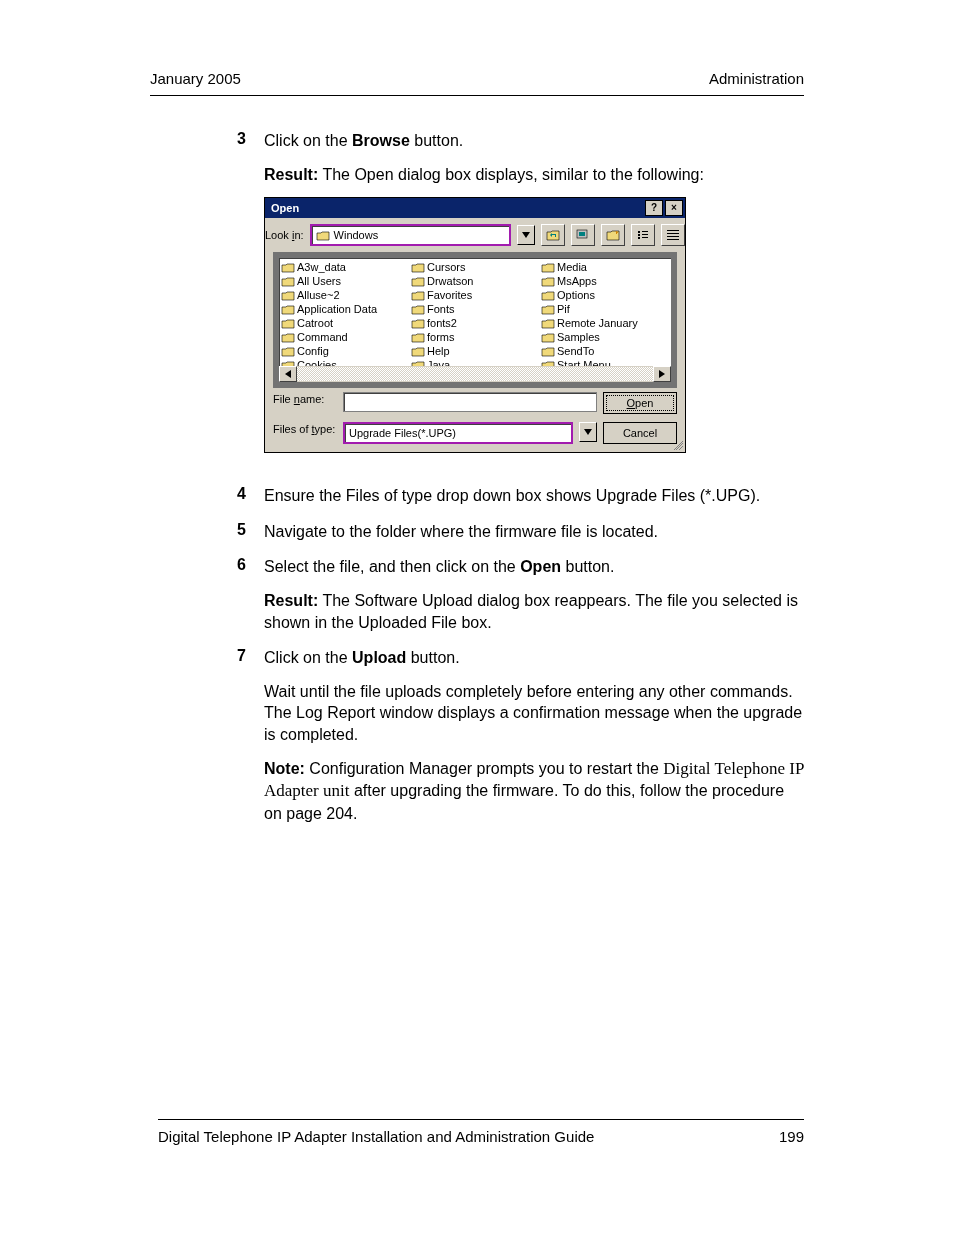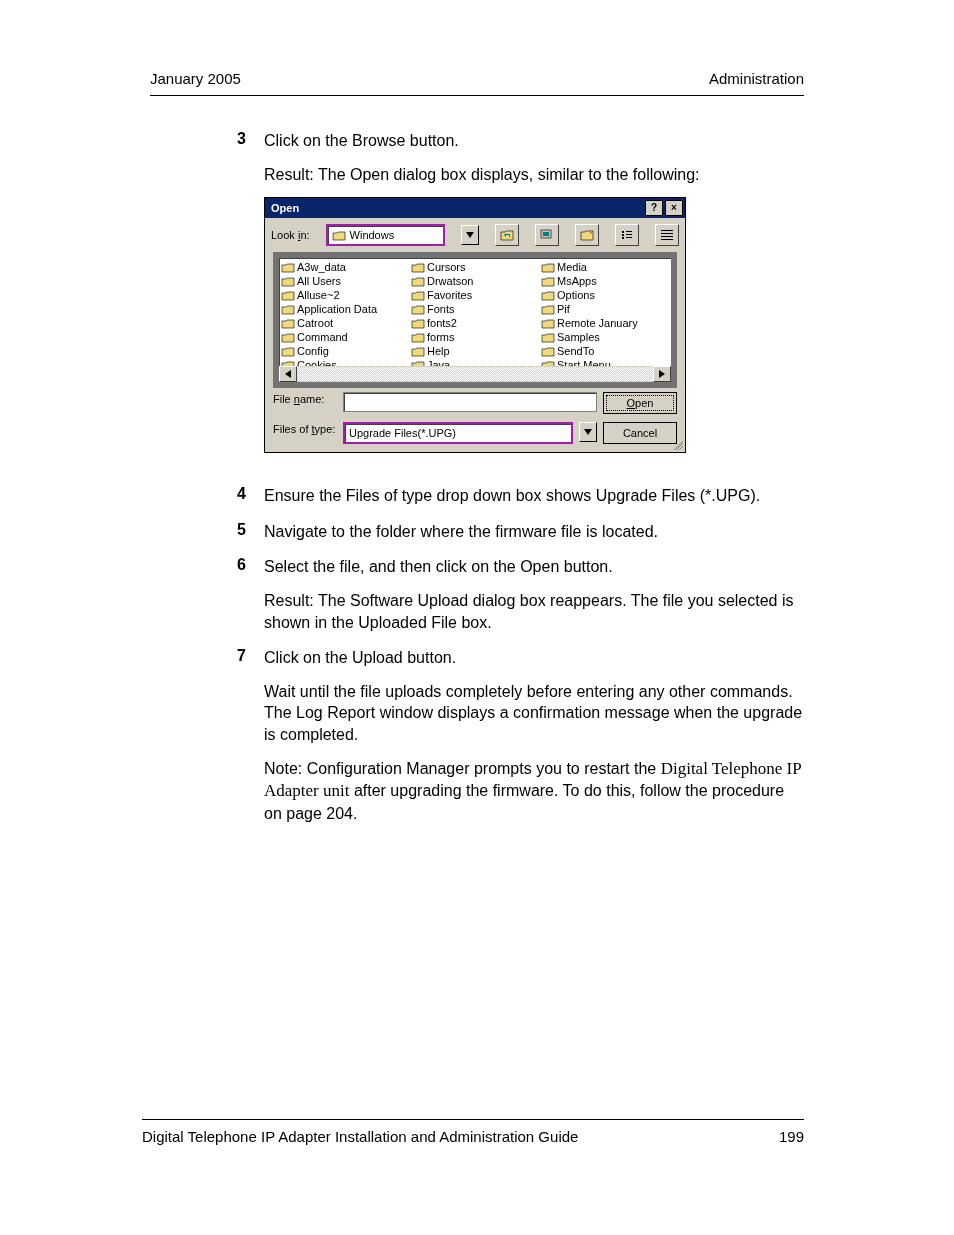--- a/index.html
+++ b/index.html
@@ -6,49 +6,49 @@
   .page{width:954px;height:1235px;margin:10px auto;position:relative;box-sizing:border-box;padding:60px 0 0 0}
   .hdr{display:flex;justify-content:space-between;font-size:15px;padding:0 150px 8px 150px}
   .hdr-line{height:1px;background:#000;margin:0 150px 34px 150px}
   .content{padding:0 150px 0 0}
   ol.steps{list-style:none;margin:0;padding:0}
   ol.steps>li{display:flex;margin:0 0 14px 0}
   .num{width:246px;flex:0 0 246px;text-align:right;padding-right:18px;font-weight:bold;font-size:16px}
   .body{flex:1;font-size:16px;line-height:1.35}
   .body p{margin:0 0 12px 0}
   .body p:last-child{margin-bottom:0}
-  b{font-weight:normal}
+  b{font-weight:bold}
   .serif{font-family:"Times New Roman",serif;font-size:17px}
   
   .dlg{width:420px;border:1px solid #000;background:#d6d1c5;margin:6px 0 18px 0;font-family:"MS Sans Serif",Tahoma,Arial,sans-serif;font-size:11px;position:relative}
   .title{background:#0a246a;background:linear-gradient(to right,#0a246a,#0a246a);color:#fff;font-weight:bold;display:flex;align-items:center;padding:2px 2px 2px 6px}
   .title .sp{flex:1}
   .tb{width:16px;height:14px;background:#d6d1c5;border:1px solid #000;margin-left:2px;display:flex;align-items:center;justify-content:center;font-size:10px;font-weight:bold;color:#000}
-  .look{display:flex;align-items:center;padding:6px 6px;gap:16px}
+  .look{display:flex;align-items:center;padding:6px 0;gap:6px}
   .label{white-space:nowrap}
   .combo{flex:1;height:18px;background:#fff;border:2px solid #a21caf;box-shadow:inset 1px 1px 0 #404040;display:flex;align-items:center;padding:0 4px;gap:4px}
   .dd{width:16px;height:18px;background:#d6d1c5;border:1px solid #fff;border-right-color:#000;border-bottom-color:#000;display:flex;align-items:center;justify-content:center}
   .dd svg{width:8px;height:6px}
   .ibtn{width:22px;height:20px;background:#d6d1c5;border:1px solid #fff;border-right-color:#404040;border-bottom-color:#404040;display:flex;align-items:center;justify-content:center}
   .list{background:#fff;margin:0 8px 0 8px;border:6px solid #737373;box-shadow:inset 1px 1px 0 #404040;height:124px;display:flex;flex-direction:column}
   .cols{flex:1;display:flex;overflow:hidden;padding:2px}
   .col{flex:0 0 130px;display:flex;flex-direction:column}
   .col4{flex:0 0 18px}
   .item{display:flex;align-items:center;gap:2px;height:14px;white-space:nowrap}
   .hscroll{height:16px;background:#d6d1c5;display:flex;align-items:center}
   .sbtn{width:16px;height:14px;border:1px solid #fff;border-right-color:#404040;border-bottom-color:#404040;background:#d6d1c5;display:flex;align-items:center;justify-content:center}
   .track{flex:1;height:14px;background:repeating-conic-gradient(#d6d1c5 0 25%,#fff 0 50%);background-size:2px 2px}
   .row{display:flex;align-items:flex-start;padding:4px 8px;gap:6px}
   .field{flex:1;height:18px;background:#fff;border:1px solid #808080;box-shadow:inset 1px 1px 0 #404040}
   .winbtn{width:72px;height:20px;background:#d6d1c5;border:1px solid #000;display:flex;align-items:center;justify-content:center}
   .winbtn.def{outline:1px dotted #000;outline-offset:-4px}
   .grip{position:absolute;right:2px;bottom:2px;width:12px;height:12px}
   .grip::before{content:"";position:absolute;right:0;bottom:0;width:12px;height:12px;background:
     linear-gradient(135deg,transparent 60%,#808080 60%,#808080 65%,transparent 65%,transparent 70%,#808080 70%,#808080 75%,transparent 75%,transparent 80%,#808080 80%,#808080 85%,transparent 85%)}
-  .ftr{position:absolute;left:142px;right:150px;bottom:100px}
+  .ftr{position:absolute;left:158px;right:150px;bottom:100px}
   .ftr-line{height:1px;background:#000;margin-bottom:8px}
   .ftr-row{display:flex;justify-content:space-between;font-size:15px}
   .u{text-decoration:underline}
   svg.folder{width:14px;height:11px;flex:0 0 14px}
 </style>
 </head>
 <body>
 
 <div class="page">
   <div class="hdr">

